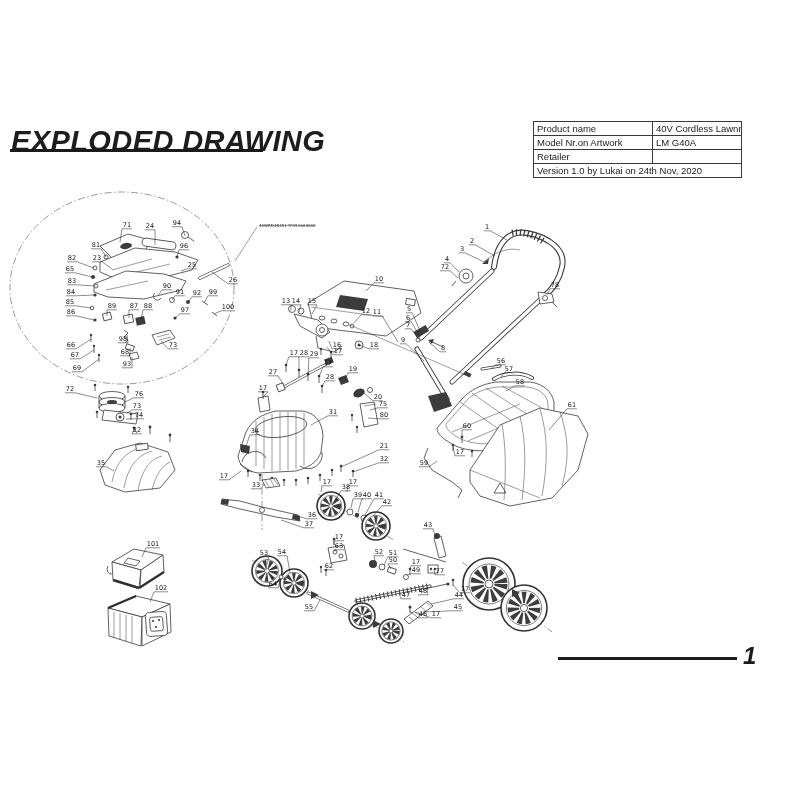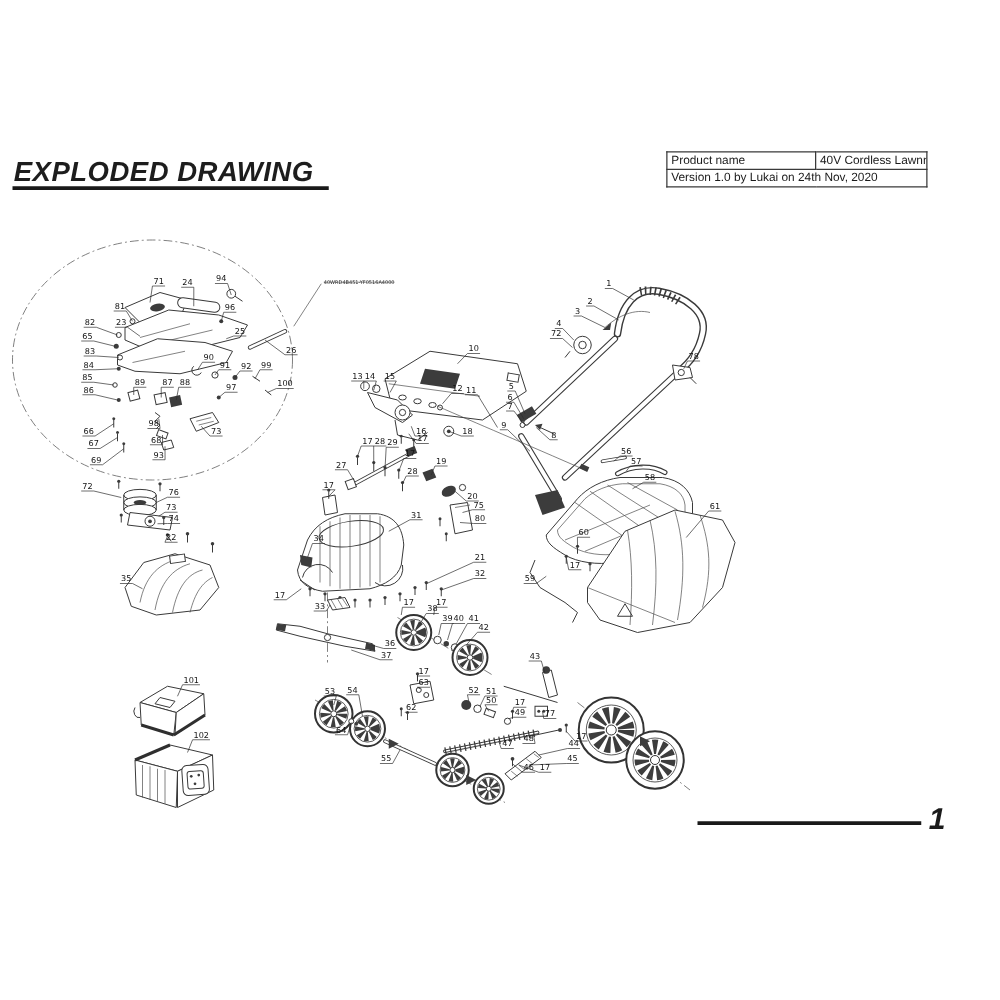--- a/index.html
+++ b/index.html
@@ -1,18 +1,18 @@
 <!DOCTYPE html>
 <html><head>
 <meta charset="utf-8">
 <style>
   html,body{margin:0;padding:0;}
   body{width:800px;height:800px;background:#ffffff;position:relative;
        font-family:"Liberation Sans",sans-serif;overflow:hidden;}
-  .page-title{position:absolute;left:11px;top:125px;font-size:22px;font-weight:bold;
+  .page-title{position:absolute;left:11px;top:125px;font-size:29px;font-weight:bold;
        font-style:italic;letter-spacing:.4px;color:#1d1d1d;white-space:nowrap;}
   .title-rule{position:absolute;left:10px;top:149px;width:253px;height:3px;background:#1a1a1a;}
   table.info{position:absolute;left:533px;top:121px;width:209px;border-collapse:collapse;
        table-layout:fixed;}
   table.info td{border:1px solid #3a3a3a;font-size:9.5px;color:#1b1b1b;padding:1px 3px;
        height:11px;white-space:nowrap;overflow:hidden;}
   td.lbl{width:112px;margin-left:11px;}
   .footer-rule{position:absolute;left:558px;top:657px;width:179px;height:3px;background:#1a1a1a;}
   .page-num{position:absolute;left:743px;top:642px;font-size:24px;font-weight:bold;
        font-style:italic;color:#1a1a1a;}
@@ -36,20 +36,28 @@
 <body>
 
 <div class="page-title">EXPLODED DRAWING</div>
 <div class="title-rule"></div>
 
 <table class="info">
   <tbody>
       <tr>
     <td class="lbl">Product name</td>
     <td>40V Cordless Lawnmower</td>
+  </tr>
+  <tr>
+    <td class="lbl">Model Nr.on Artwork</td>
+    <td>LM G40A</td>
+  </tr>
+  <tr>
+    <td class="lbl">Retailer</td>
+    <td></td>
   </tr>
   <tr>
     <td colspan="2">Version 1.0 by Lukai on 24th Nov, 2020</td>
   </tr>
 </tbody>
   </table>
 
 <svg id="diagram-svg" width="800" height="800" viewBox="0 0 800 800">
 
   <g>

